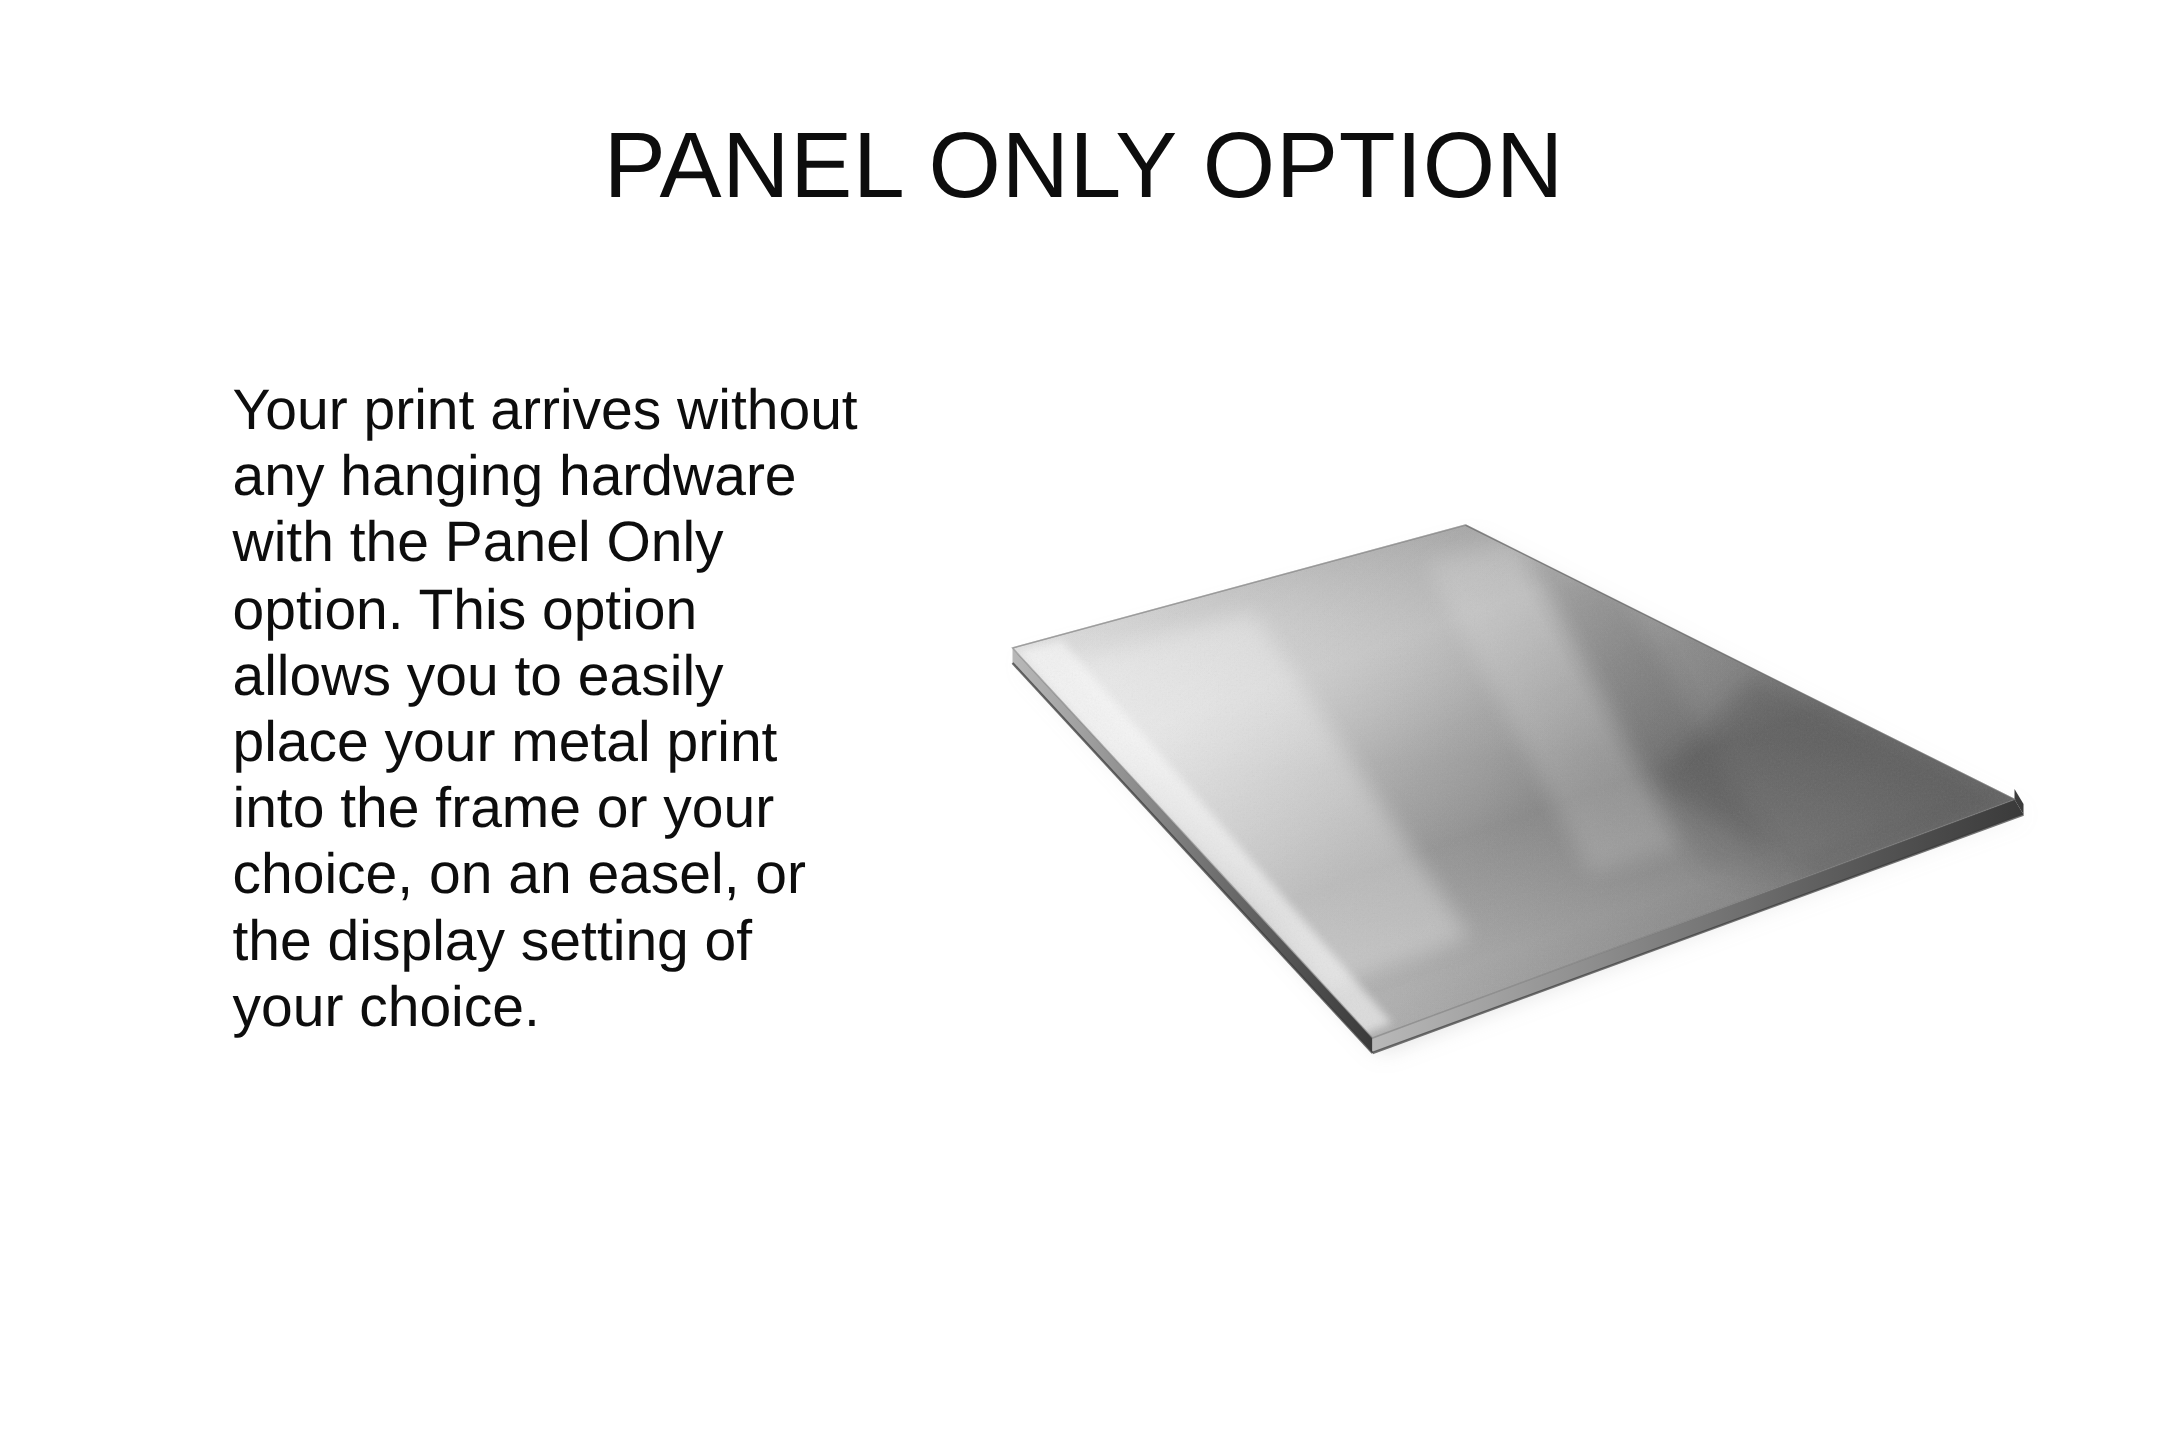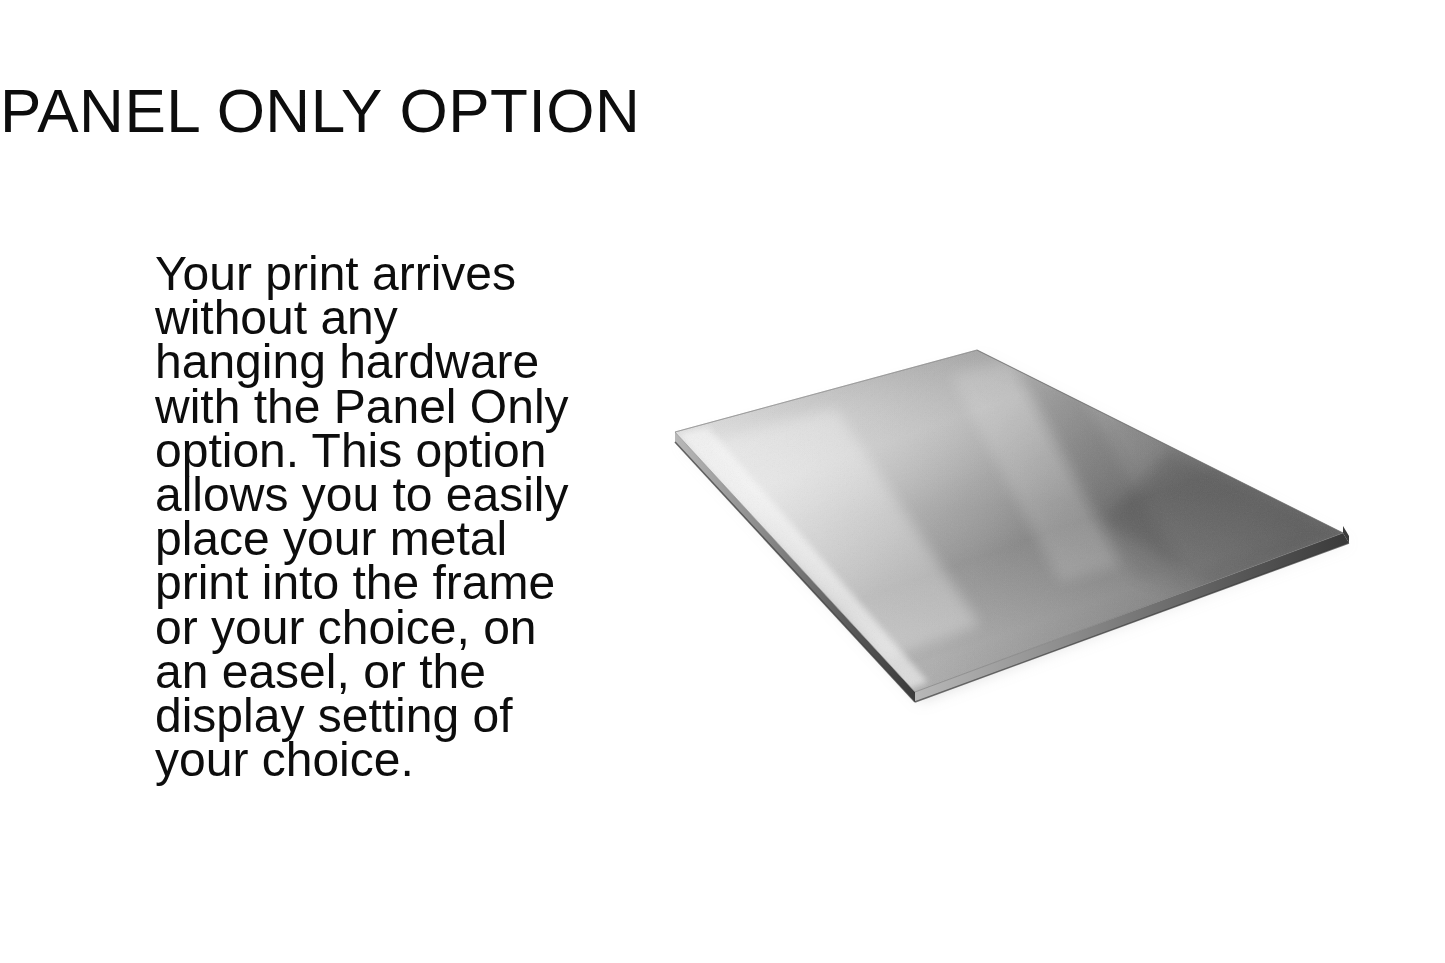--- a/index.html
+++ b/index.html
@@ -17,37 +17,37 @@
     background: #ffffff;
     overflow: hidden;
   }
 
   
   .slide-title {
     position: absolute;
     left: 0;
     top: 78px;
     width: 1445px;
-    text-align: left;
+    text-align: center;
     font-size: 62px;
     line-height: 1.05;
     font-weight: 400;
     letter-spacing: 0.5px;
     color: #0d0d0d;
     white-space: nowrap;
     font-family: "Liberation Sans", sans-serif;
   }
 
   
   .body-text {
     position: absolute;
     left: 155px;
     top: 252px;
     width: 420px;
-    font-size: 48px;
+    font-size: 38px;
     line-height: 44.2px;
     font-weight: 400;
     color: #0d0d0d;
     text-align: left;
     font-family: "Liberation Sans", sans-serif;
   }
 
   
   .panel-figure {
     position: absolute;

